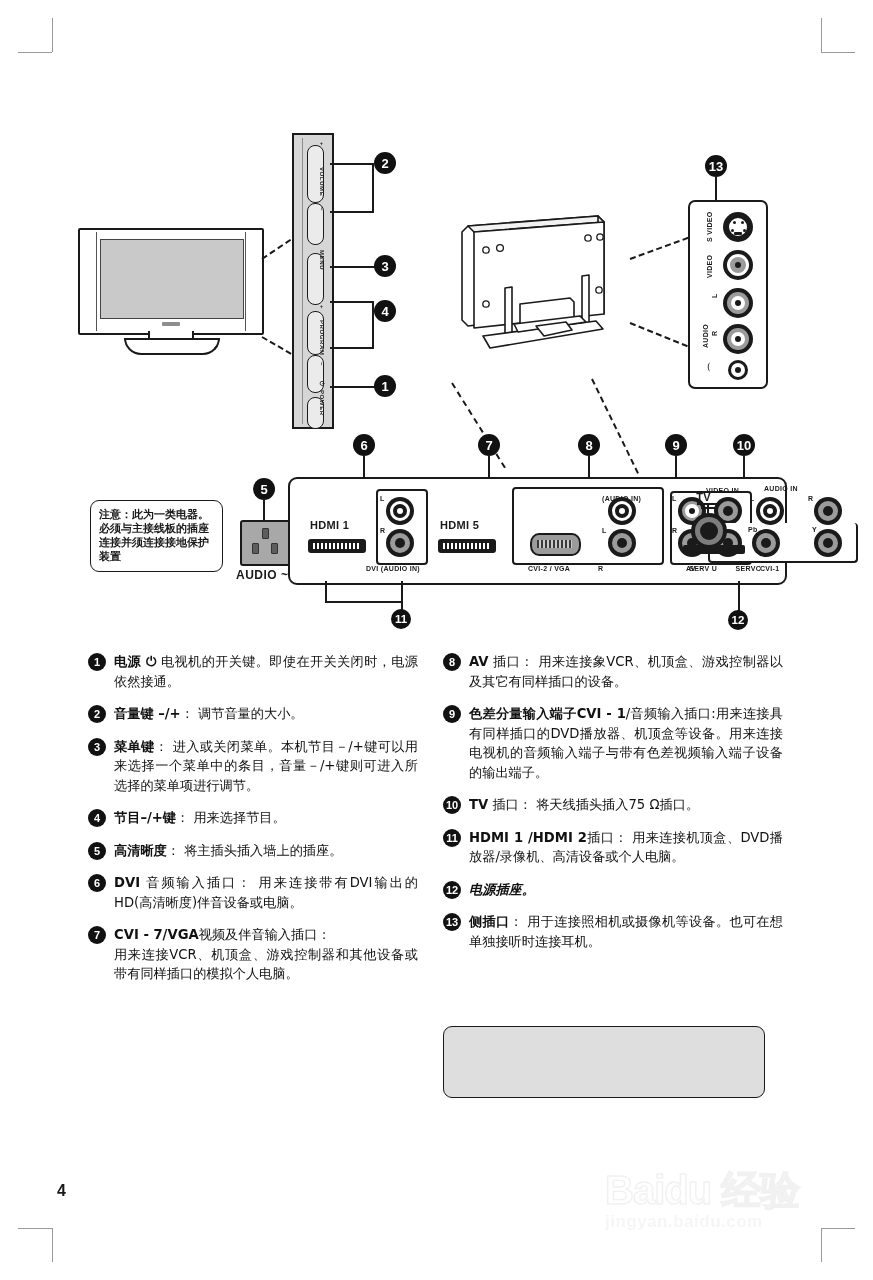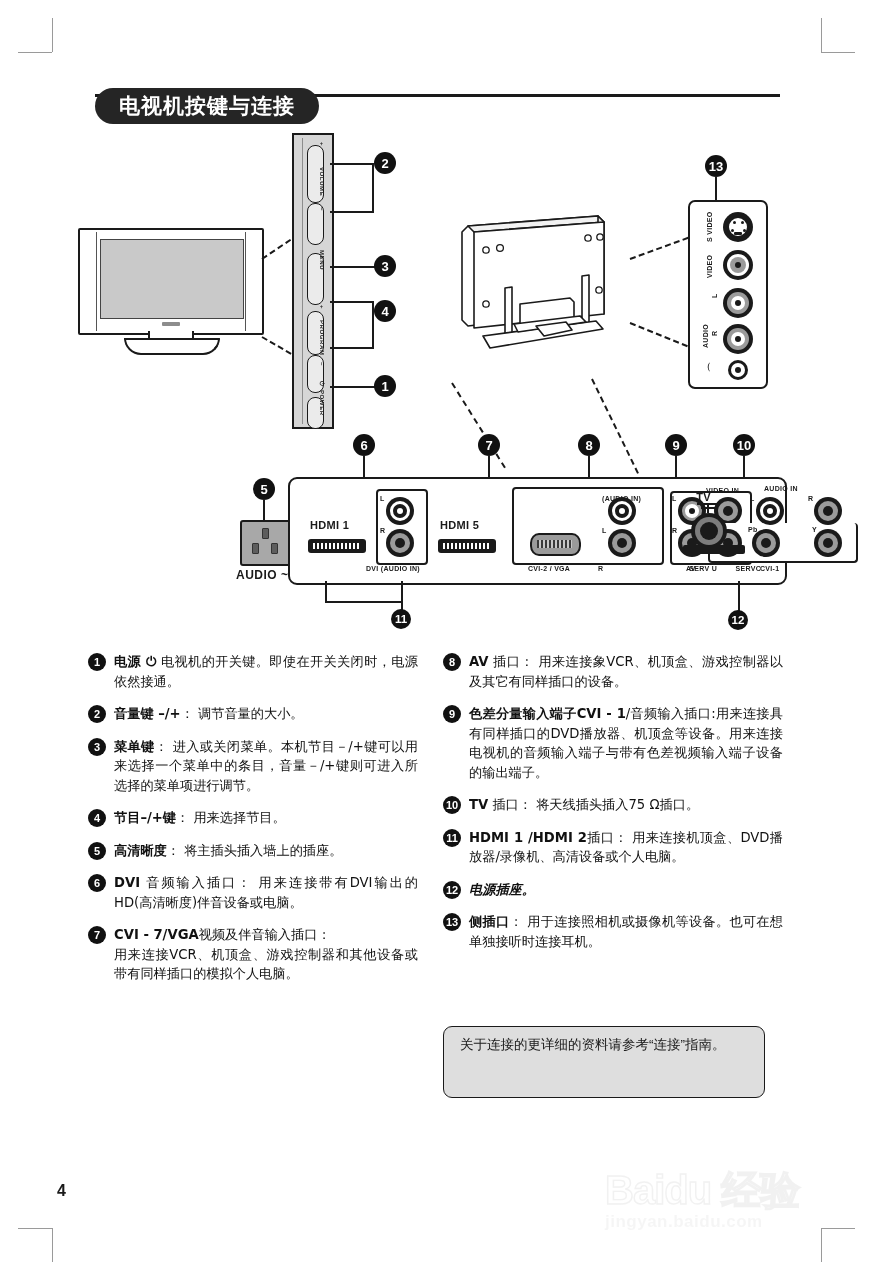--- a/index.html
+++ b/index.html
@@ -161,24 +161,20 @@
   </div>
   <div class="crop" style="left:18px;top:1228px;">
     <i class="h" style="left:0;top:0;"></i>
       <i class="v" style="left:34px;top:0;"></i>
   </div>
   <div class="crop" style="left:821px;top:1228px;">
     <i class="h" style="left:0;top:0;"></i>
       <i class="v" style="left:0;top:0;"></i>
   </div>
 
-  <div class="hdr">
-    <div class="rule"></div>
-    <div class="pill">电视机按键与连接</div>
-  </div>
 
   <div class="tv-front">
     <div class="bezel">
       <div class="sidebar-l"></div>
       <div class="sidebar-r"></div>
       <div class="screen"></div>
       <div class="logo"></div>
     </div>
     <div class="neck"></div>
     <div class="base"></div>
@@ -289,20 +285,23 @@
     <div class="jack inner" style="left:45px;top:165px;width:6px;height:6px;"></div>
   </div>
 
   <div class="lbl rot-ccw" style="left:706px;top:242px;">S VIDEO</div>
   <div class="lbl rot-ccw" style="left:706px;top:278px;">VIDEO</div>
   <div class="lbl rot-ccw" style="left:702px;top:348px;">AUDIO</div>
   <div class="lbl rot-ccw" style="left:711px;top:298px;">L</div>
   <div class="lbl rot-ccw" style="left:711px;top:336px;">R</div>
   <div class="lbl rot-ccw" style="left:706px;top:372px;font-size:10px;">⌒</div>
 
+  <div class="note-sm">
+    <p>注意：此为一类电器。必须与主接线板的插座连接并须连接接地保护装置</p>
+  </div>
 
   <div class="cal" style="left:253px;top:478px;">5</div>
   <div class="leader v" style="left:263px;top:500px;height:22px;"></div>
   <div class="mains">
     <div class="hole" style="left:20px;top:6px;width:5px;height:9px;"></div>
     <div class="hole" style="left:10px;top:21px;width:5px;height:9px;"></div>
     <div class="hole" style="left:29px;top:21px;width:5px;height:9px;"></div>
   </div>
   <div class="mains-lbl">AUDIO ~</div>
 
@@ -487,21 +486,20 @@
         <div class="num">12</div>
         <div class="txt">电源插座。</div>
       </div>
       <div class="item">
         <div class="num">13</div>
         <div class="txt"><b>侧插口</b>： 用于连接照相机或摄像机等设备。也可在想单独接听时连接耳机。</div>
       </div>
     </div>
 
   <div class="note-lg">
-    <div class="body">关于连接的更详细的资料请参考“连接”指南。</div>
   </div>
 
   <div class="pageno">4</div>
   <div class="wm">
     <div class="l1">Baidu 经验</div>
     <div class="l2">jingyan.baidu.com</div>
   </div>
 
 </div>
 

